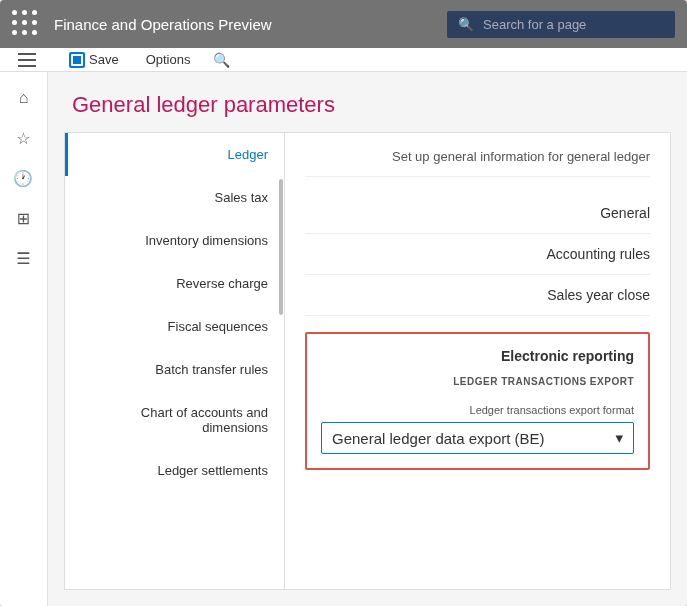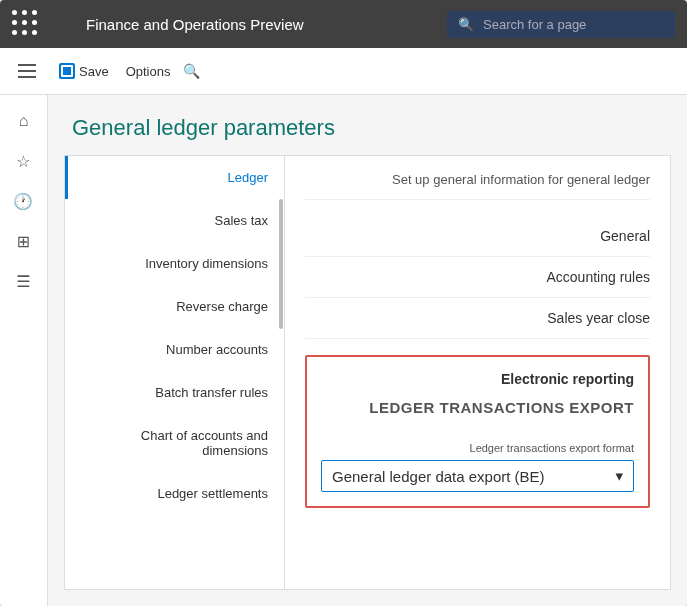--- a/index.html
+++ b/index.html
@@ -18,28 +18,27 @@
       background: #fff;
       border-radius: 4px;
       box-shadow: 0 4px 20px rgba(0,0,0,0.3);
       display: flex;
       flex-direction: column;
       overflow: hidden;
     }
 
     
     .title-bar {
-      background: #404040;
+      background: #737373;
       color: #fff;
       display: flex;
       align-items: center;
       padding: 0 12px;
       height: 48px;
       flex-shrink: 0;
-      gap: 32px;
     }
     .title-bar-dots {
       display: grid;
       grid-template-columns: repeat(3,8px);
       grid-template-rows: repeat(3,8px);
       gap: 2px;
       margin-right: 14px;
     }
     .title-bar-dots span {
       width: 5px;
@@ -72,23 +71,23 @@
     }
     .title-bar-search input::placeholder { color: #aab; }
 
     
     .toolbar {
       background: #fff;
       border-bottom: 1px solid #ddd;
       display: flex;
       align-items: center;
       padding: 0 12px;
-      height: 47px;
+      height: 24px;
       flex-shrink: 0;
-      gap: 1px;
+      gap: 11px;
     }
     .toolbar-hamburger {
       width: 30px;
       height: 30px;
       display: flex;
       flex-direction: column;
       justify-content: center;
       align-items: center;
       gap: 4px;
       cursor: pointer;
@@ -182,21 +181,21 @@
       overflow: hidden;
     }
 
     .page-header {
       padding: 20px 24px 14px 24px;
       background: #f5f5f5;
     }
     .page-title {
       font-size: 22px;
       font-weight: 400;
-      color: #0f766e;
+      color: #be185d;
     }
 
     .content-body {
       display: flex;
       flex: 1;
       overflow: hidden;
       background: #fff;
       margin: 0 16px 16px 16px;
       border: 1px solid #ddd;
       text-align: right;
@@ -252,26 +251,26 @@
       padding: 14px;
       margin-top: 4px;
     }
     .er-title {
       font-size: 14px;
       font-weight: 600;
       color: #333;
       margin-bottom: 12px;
     }
     .er-section-label {
-      font-size: 15px;
+      font-size: 10px;
       font-weight: 700;
       color: #555;
       text-transform: uppercase;
       letter-spacing: 0.5px;
-      margin-bottom: 26px;
+      margin-bottom: 17px;
     }
     .er-field-label {
       font-size: 11px;
       color: #555;
       margin-bottom: 6px;
     }
     .er-dropdown {
       display: flex;
       align-items: center;
       justify-content: space-between;
@@ -371,21 +370,21 @@
           <div class="left-nav-item">
             <span>Sales tax</span>
           </div>
           <div class="left-nav-item">
             <span>Inventory dimensions</span>
           </div>
           <div class="left-nav-item">
             <span>Reverse charge</span>
           </div>
           <div class="left-nav-item">
-            <span>Number accounts</span>
+            <span>Fiscal sequences</span>
           </div>
           <div class="left-nav-item">
             <span>Batch transfer rules</span>
           </div>
           <div class="left-nav-item">
             <span>Chart of accounts and dimensions</span>
           </div>
           <div class="left-nav-item">
             <span>Ledger settlements</span>
           </div>

